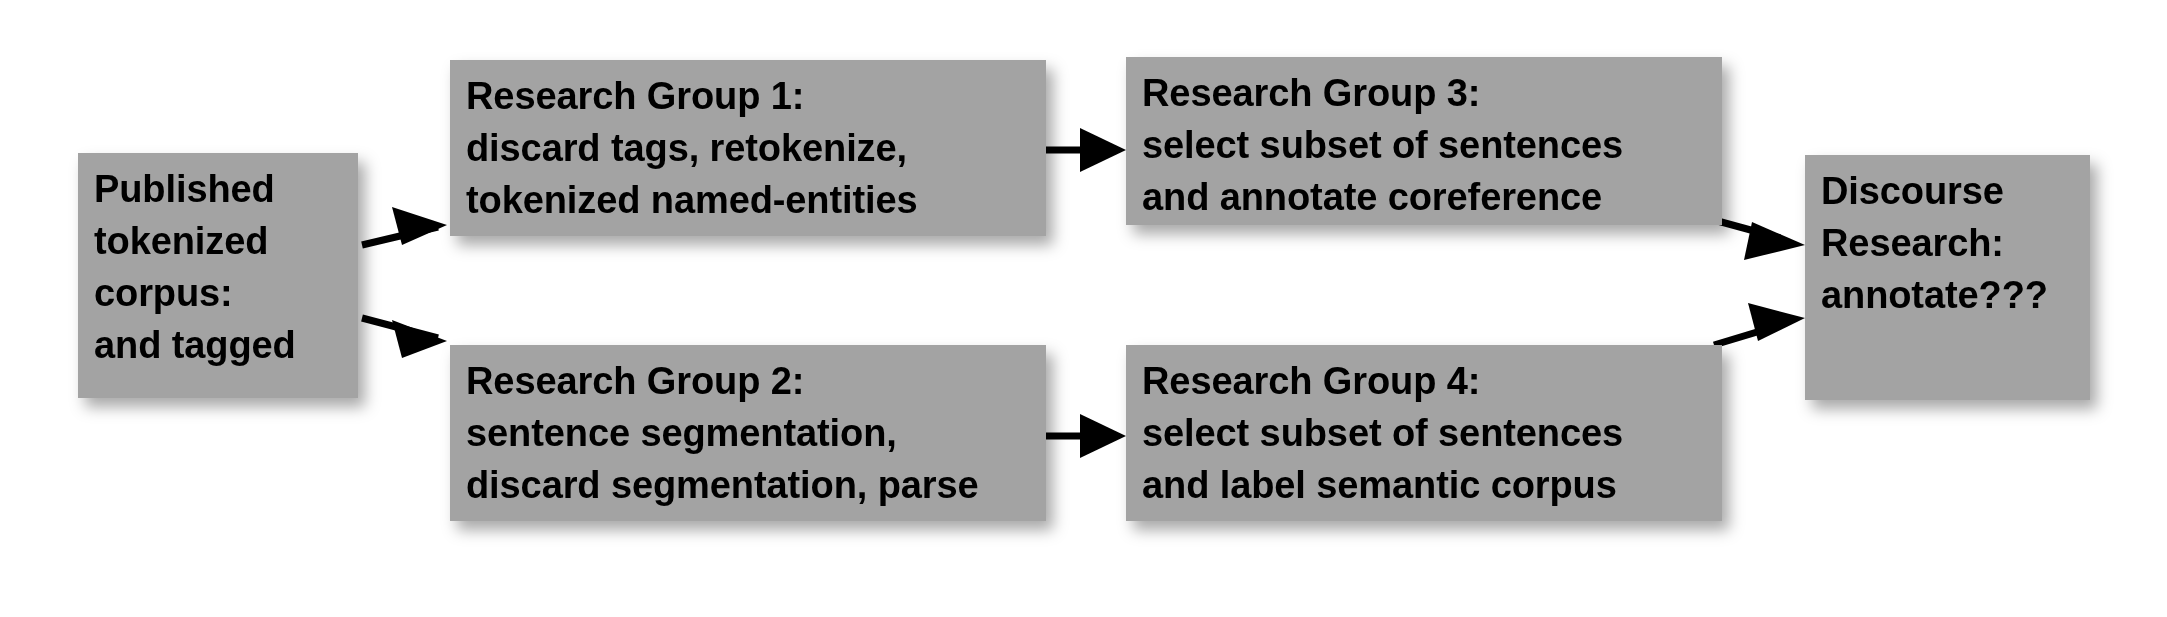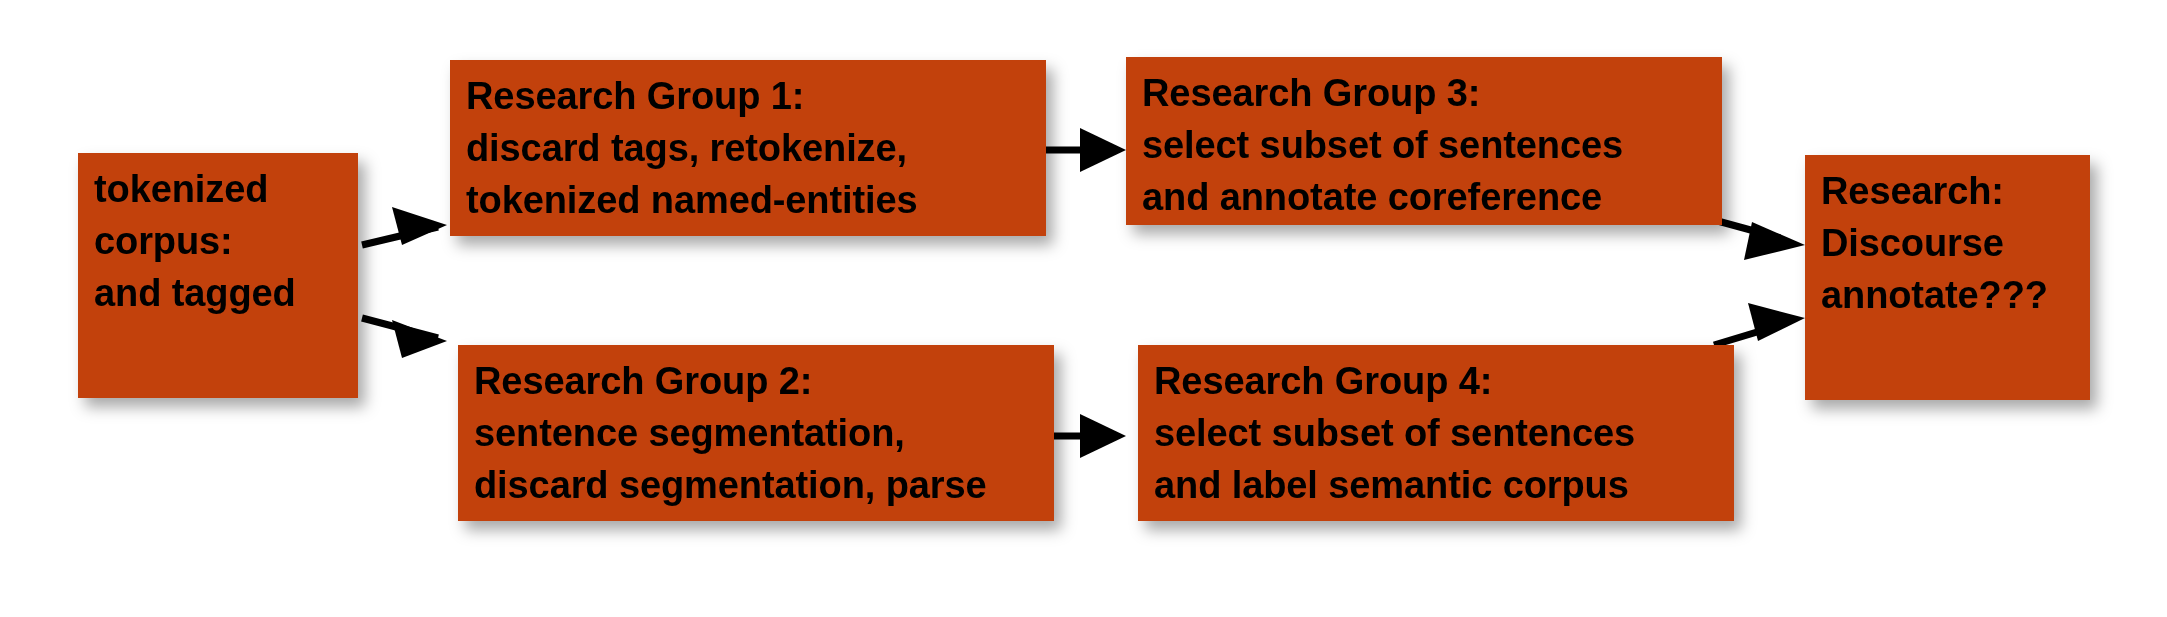--- a/index.html
+++ b/index.html
@@ -12,21 +12,21 @@
     width: 2167px;
     height: 617px;
     background: #ffffff;
     overflow: hidden;
     font-family: "Liberation Sans", sans-serif;
     -webkit-font-smoothing: antialiased;
   }
 
   .node {
     position: absolute;
-    background: #c2410c;
+    background: #a3a3a3;
     box-shadow: 7px 9px 14px rgba(0,0,0,0.34);
     box-sizing: border-box;
     padding: 10px 16px 12px 16px;
     color: #000000;
   }
 
   .line {
     display: block;
     font-size: 38px;
     line-height: 52px;
@@ -87,48 +87,49 @@
       <polygon points="1805,245 1752,222 1744,260"></polygon>
     </g>
 
     <g>
       <line x1="1714" y1="345" x2="1780" y2="325"></line>
       <polygon points="1805,318 1748,303 1758,341"></polygon>
     </g>
   </svg>
 
   <div class="node" style="left:78px; top:153px; width:280px; height:245px;">
+    <span class="line bold">Published</span>
     <span class="line">tokenized</span>
     <span class="line bold">corpus:</span>
     <span class="line">and tagged</span>
   </div>
 
   <div class="node" style="left:450px; top:60px; width:596px; height:176px;">
     <span class="line bold">Research Group 1:</span>
     <span class="line">discard tags, retokenize,</span>
     <span class="line">tokenized named-entities</span>
   </div>
 
   <div class="node" style="left:1126px; top:57px; width:596px; height:168px;">
     <span class="line bold">Research Group 3:</span>
     <span class="line">select subset of sentences</span>
     <span class="line">and annotate coreference</span>
   </div>
 
-  <div class="node" style="left:450px; top:345px; width:596px; height:176px;margin-left:8px;">
+  <div class="node" style="left:450px; top:345px; width:596px; height:176px;">
     <span class="line bold">Research Group 2:</span>
     <span class="line">sentence segmentation,</span>
     <span class="line">discard segmentation, parse</span>
   </div>
 
-  <div class="node" style="left:1126px; top:345px; width:596px; height:176px;margin-left:12px;">
+  <div class="node" style="left:1126px; top:345px; width:596px; height:176px;">
     <span class="line bold">Research Group 4:</span>
     <span class="line">select subset of sentences</span>
     <span class="line">and label semantic corpus</span>
   </div>
 
   <div class="node" style="left:1805px; top:155px; width:285px; height:245px;">
+    <span class="line bold">Discourse</span>
     <span class="line bold">Research:</span>
-    <span class="line bold">Discourse</span>
     <span class="line">annotate???</span>
   </div>
 
 </div>
 
 </body></html>

